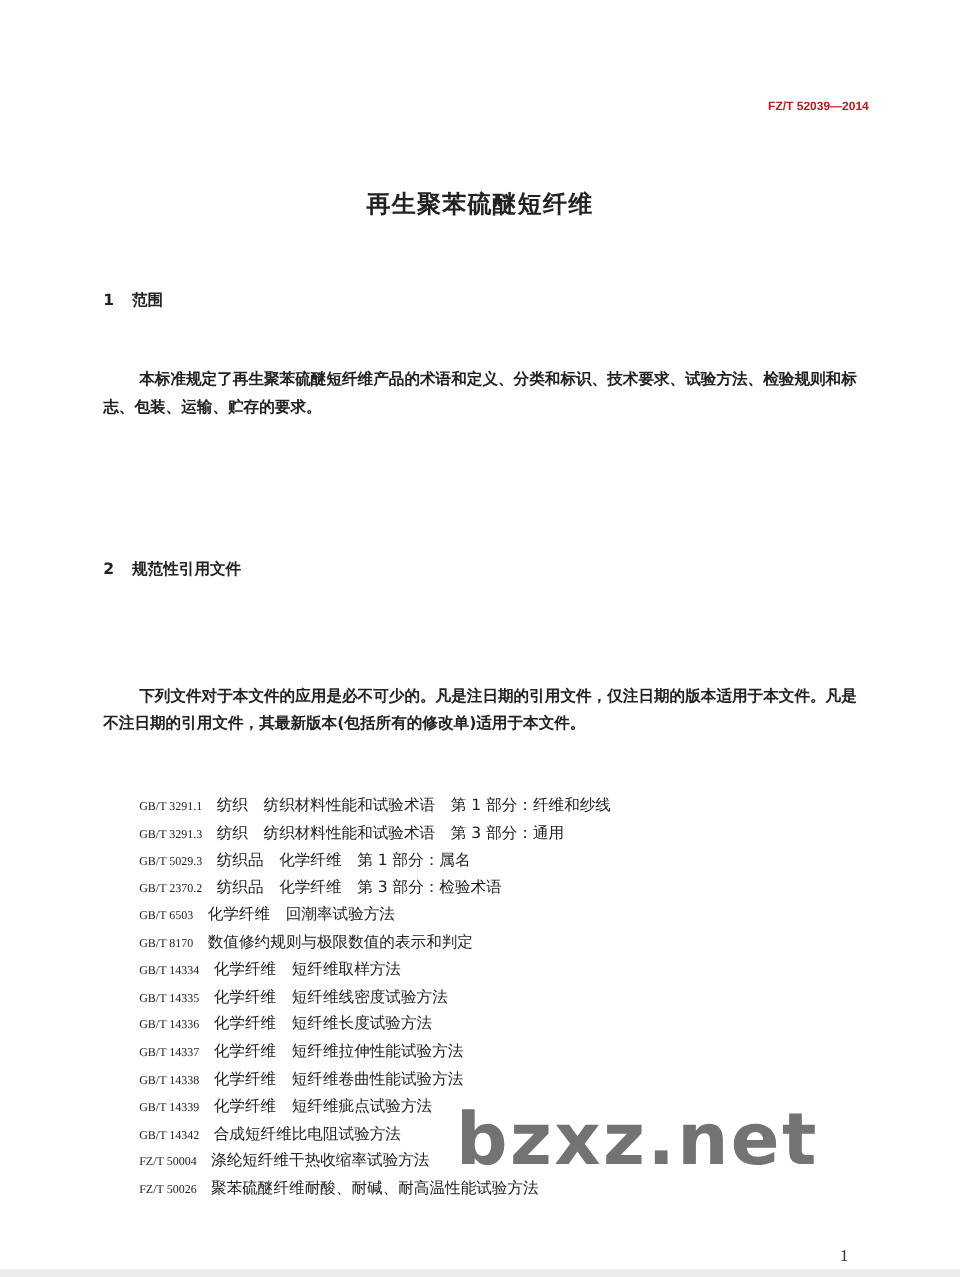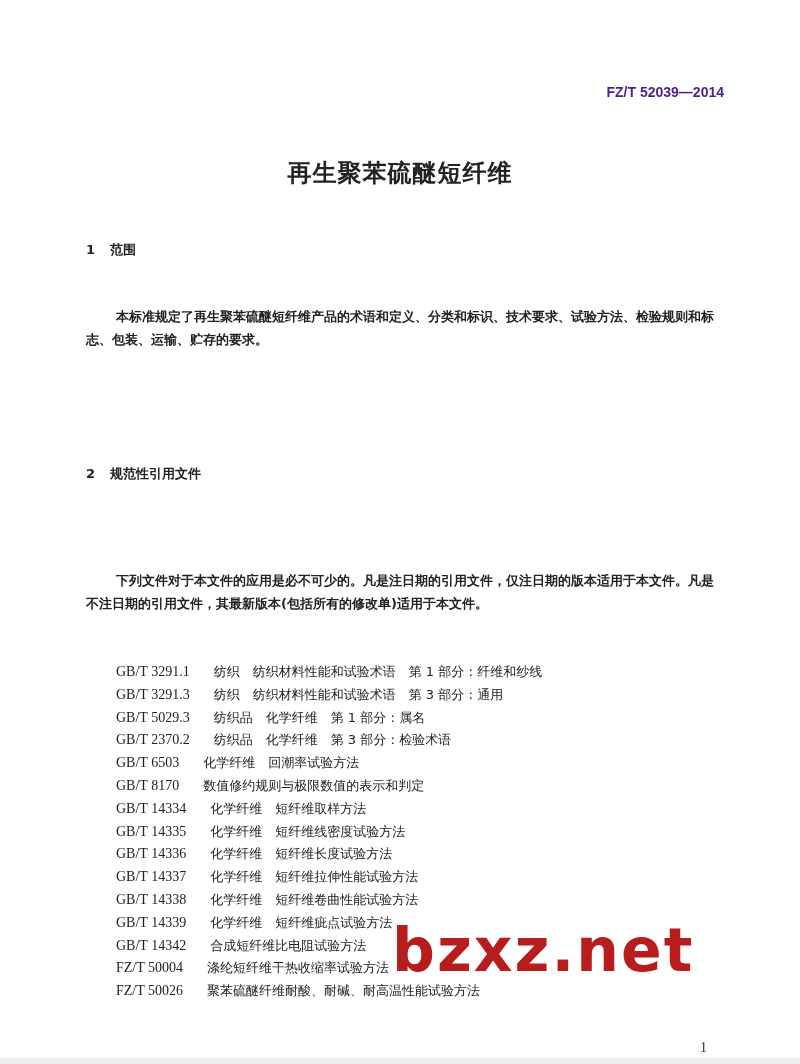--- a/index.html
+++ b/index.html
@@ -3,43 +3,43 @@
   <meta charset="utf-8">
   <style>
     html, body { margin: 0; padding: 0; }
     body {
       width: 800px; height: 1064px; background: #ffffff; position: relative; overflow: hidden;
       font-family: "DejaVu Serif", "Liberation Serif", serif; color: #1a1a1a;
     }
     .page { position: absolute; left: 0; top: 0; width: 800px; height: 1064px; background: #fff; }
     .std-no {
       position: absolute; right: 76px; top: 84px;
-      font-family: "Liberation Sans", "DejaVu Sans", sans-serif; font-weight: bold; font-size: 14px; color: #4c1d95;
+      font-family: "Liberation Sans", "DejaVu Sans", sans-serif; font-weight: bold; font-size: 10px; color: #b91c1c;
     }
     .title {
       position: absolute; left: 0; width: 800px; top: 157px; text-align: center;
-      font-family: "DejaVu Sans", sans-serif; font-weight: bold; font-size: 24px; letter-spacing: 1px; color: #222;
+      font-family: "DejaVu Sans", sans-serif; font-weight: bold; font-size: 20px; letter-spacing: 1px; color: #222;
     }
     .heading {
       position: absolute; left: 86px; font-family: "DejaVu Sans", sans-serif; font-weight: bold; font-size: 13px; color: #222;
     }
     .heading .num { display: inline-block; width: 24px; }
     .para {
       position: absolute; left: 86px; width: 640px; font-size: 13px; line-height: 23px; color: #222;
       font-family: "DejaVu Sans", sans-serif;
       font-weight: bold;
     }
     .para .indent { display: inline-block; width: 30px; }
     .refs { position: absolute; left: 116px; top: 485px; font-size: 13px; line-height: 22.8px; font-family: "DejaVu Sans", sans-serif; color: #222; }
     .ref-row { white-space: nowrap; height: 22.8px; }
-    .ref-code { font-family: "Liberation Serif", "DejaVu Serif", serif; font-size: 14px; display: inline-block; margin-right: 24px; }
+    .ref-code { font-family: "Liberation Serif", "DejaVu Serif", serif; font-size: 10px; display: inline-block; margin-right: 12px; }
     .ref-title { }
     .watermark {
-      position: absolute; left: 392px; top: 915px; font-family: "DejaVu Sans", sans-serif; font-weight: bold;
-      font-size: 60px; color: #b91c1c; letter-spacing: 2px; z-index: 0;
+      position: absolute; left: 380px; top: 915px; font-family: "DejaVu Sans", sans-serif; font-weight: bold;
+      font-size: 60px; color: #737373; letter-spacing: 2px; z-index: 0;
     }
     .page-no { position: absolute; left: 700px; top: 1040px; font-family: "Liberation Serif", serif; font-size: 14px; color: #333; }
     .bottom-edge { position: absolute; left: 0; top: 1058px; width: 800px; height: 6px; background: #ececec; }
     .fg { position: relative; z-index: 1; }
   </style>
 </head>
 <body>
 
 <div class="page">
 

